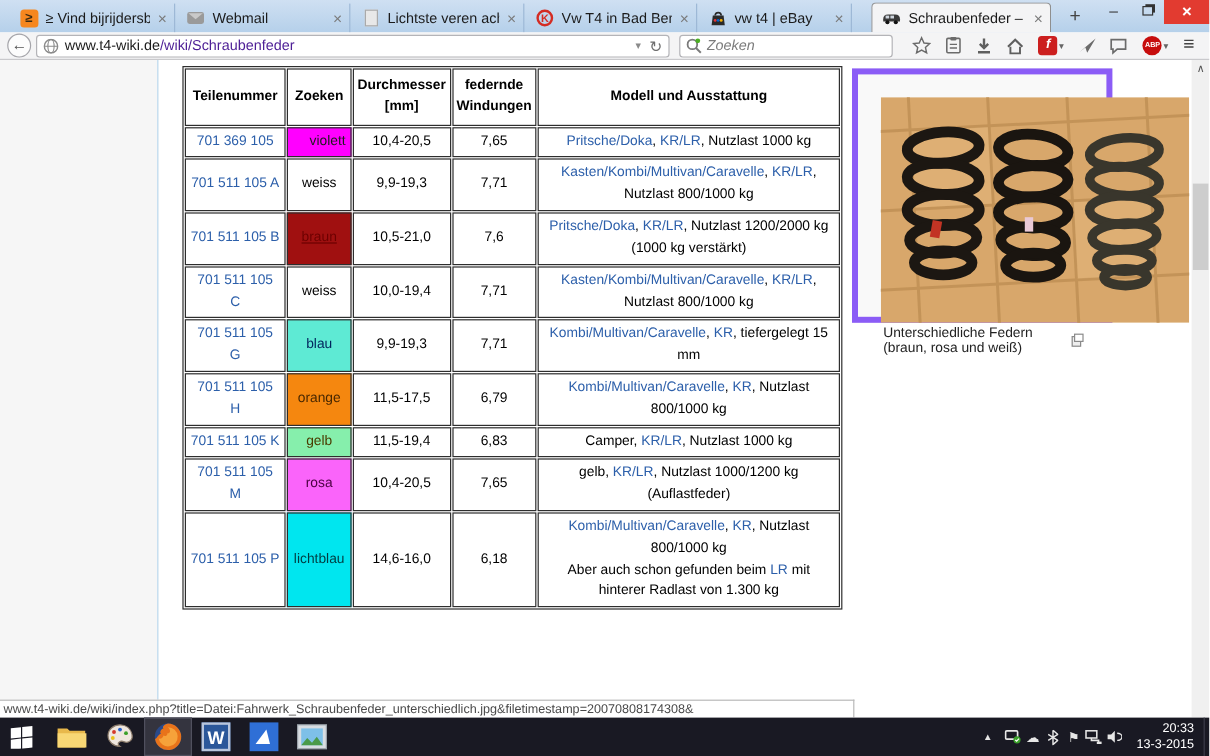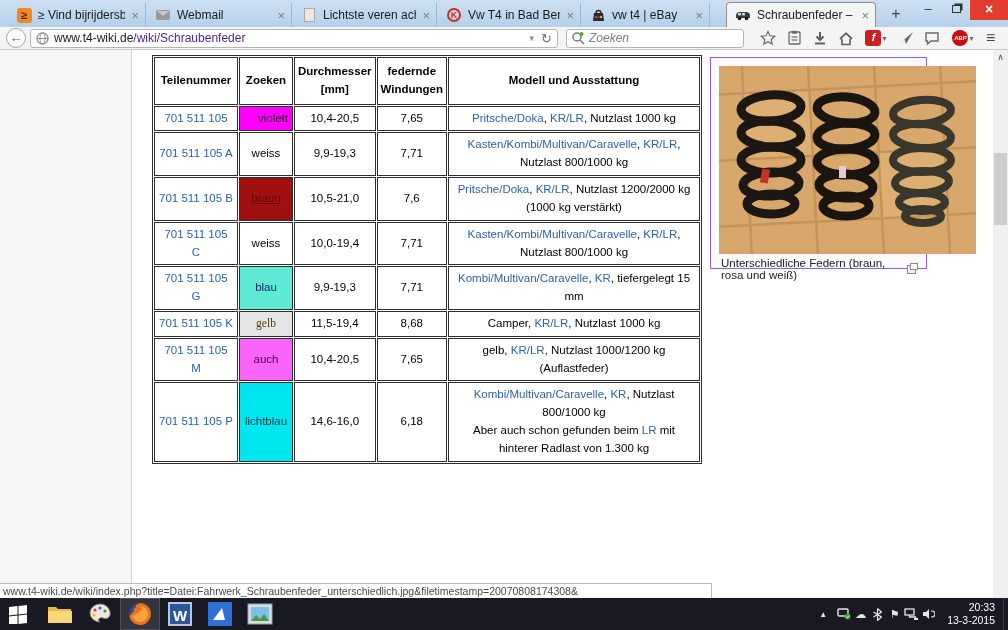--- a/index.html
+++ b/index.html
@@ -58,22 +58,22 @@
   
   table.wikitable { position:absolute; left:152px; top:5px; border-collapse:separate; border-spacing:1px;
     background:#fff; border:1px solid #2e2e2e; table-layout:fixed; font-size:11.5px; }
   .wikitable th, .wikitable td { border:1px solid #2e2e2e; text-align:center; vertical-align:middle;
     padding:3px 4px; line-height:1.55; background:#fff; }
   .wikitable th { font-weight:bold; padding:5px 3px; }
   .wikilink { color:#2c5faa; cursor:pointer; }
   .swatch { font-size:11.5px; }
 
   
-  .figure { position:absolute; left:710px; top:7px; width:217px; height:212px; border:1px solid #8b5cf6;
-    background:#f9f9f9; padding:8px; }
+  .figure { position:absolute; left:710px; top:7px; width:217px; height:212px; border:5px solid #8b5cf6;
+    background:#f9f9f9; padding:19px; }
   .figure svg.photo { display:block; width:257px; height:188px; }
   .figcaption-row { display:flex; align-items:center; justify-content:space-between; padding:3px 2px 0 2px; }
   .figcaption { font-size:11.5px; color:#222; }
   .enlarge { width:11px; height:9px; border:1px solid #8a8a8a; position:relative; background:#eee; }
   .enlarge:after { content:""; position:absolute; right:-3px; top:-3px; width:6px; height:5px; border:1px solid #8a8a8a; background:#fff; }
 
   
   .scrollbar { position:absolute; right:0; top:0; width:15px; height:548px; background:#f0f0f0; }
   .scroll-up { width:15px; height:14px; text-align:center; font-size:9px; color:#505050; line-height:14px; }
   .scroll-thumb { position:absolute; left:1px; top:103px; width:13px; height:72px; background:#cdcdcd; }
@@ -246,21 +246,21 @@
           <tr>
             <th>Teilenummer</th>
             <th>Zoeken</th>
             <th>Durchmesser [mm]</th>
             <th>federnde Windungen</th>
             <th>Modell und Ausstattung</th>
           </tr>
         </thead>
       <tbody id="spring-tbody">
           <tr>
-            <td><span class="wikilink">701 511 105</span></td>
+            <td><span class="wikilink">701 369 105</span></td>
             <td style="background: rgb(255, 0, 255); color: rgb(28, 28, 28); text-align: right;"><span class="swatch">violett</span></td>
             <td>10,4-20,5</td>
             <td>7,65</td>
             <td><span class="wikilink">Pritsche/Doka</span><span>, </span><span class="wikilink">KR/LR</span><span>, Nutzlast 1000 kg</span></td>
           </tr>
           <tr>
             <td><span class="wikilink">701 511 105 A</span></td>
             <td style="background: rgb(255, 255, 255); color: rgb(0, 0, 0);"><span class="swatch">weiss</span></td>
             <td>9,9-19,3</td>
             <td>7,71</td>
@@ -281,29 +281,36 @@
             <td><span class="wikilink">Kasten/Kombi/Multivan/Caravelle</span><span>, </span><span class="wikilink">KR/LR</span><span>, Nutzlast 800/1000 kg</span></td>
           </tr>
           <tr>
             <td><span class="wikilink">701 511 105 G</span></td>
             <td style="background: #5eead4; color: rgb(0, 36, 92);"><span class="swatch">blau</span></td>
             <td>9,9-19,3</td>
             <td>7,71</td>
             <td><span class="wikilink">Kombi/Multivan/Caravelle</span><span>, </span><span class="wikilink">KR</span><span>, tiefergelegt 15 mm</span></td>
           </tr>
           <tr>
+            <td><span class="wikilink">701 511 105 H</span></td>
+            <td style="background: rgb(245, 135, 15); color: rgb(74, 40, 0);"><span class="swatch">orange</span></td>
+            <td>11,5-17,5</td>
+            <td>6,79</td>
+            <td><span class="wikilink">Kombi/Multivan/Caravelle</span><span>, </span><span class="wikilink">KR</span><span>, Nutzlast 800/1000 kg</span></td>
+          </tr>
+          <tr>
             <td><span class="wikilink">701 511 105 K</span></td>
-            <td style="background: #e5e5e5; color: rgb(74, 60, 0); font-family: Liberation Serif, serif;"><span class="swatch">gelb</span></td>
+            <td style="background: #86efac; color: rgb(74, 60, 0);"><span class="swatch">gelb</span></td>
             <td>11,5-19,4</td>
-            <td>8,68</td>
+            <td>6,83</td>
             <td><span>Camper, </span><span class="wikilink">KR/LR</span><span>, Nutzlast 1000 kg</span></td>
           </tr>
           <tr>
             <td><span class="wikilink">701 511 105 M</span></td>
-            <td style="background: rgb(250, 100, 250); color: rgb(74, 0, 64);"><span class="swatch">auch</span></td>
+            <td style="background: rgb(250, 100, 250); color: rgb(74, 0, 64);"><span class="swatch">rosa</span></td>
             <td>10,4-20,5</td>
             <td>7,65</td>
             <td><span>gelb, </span><span class="wikilink">KR/LR</span><span>, Nutzlast 1000/1200 kg (Auflastfeder)</span></td>
           </tr>
           <tr>
             <td><span class="wikilink">701 511 105 P</span></td>
             <td style="background: rgb(0, 230, 239); color: rgb(0, 60, 64);"><span class="swatch">lichtblau</span></td>
             <td>14,6-16,0</td>
             <td>6,18</td>
             <td><span class="wikilink">Kombi/Multivan/Caravelle</span><span>, </span><span class="wikilink">KR</span><span>, Nutzlast 800/1000 kg</span><br><span>Aber auch schon gefunden beim </span><span class="wikilink">LR</span><span> mit hinterer Radlast von 1.300 kg</span></td>

